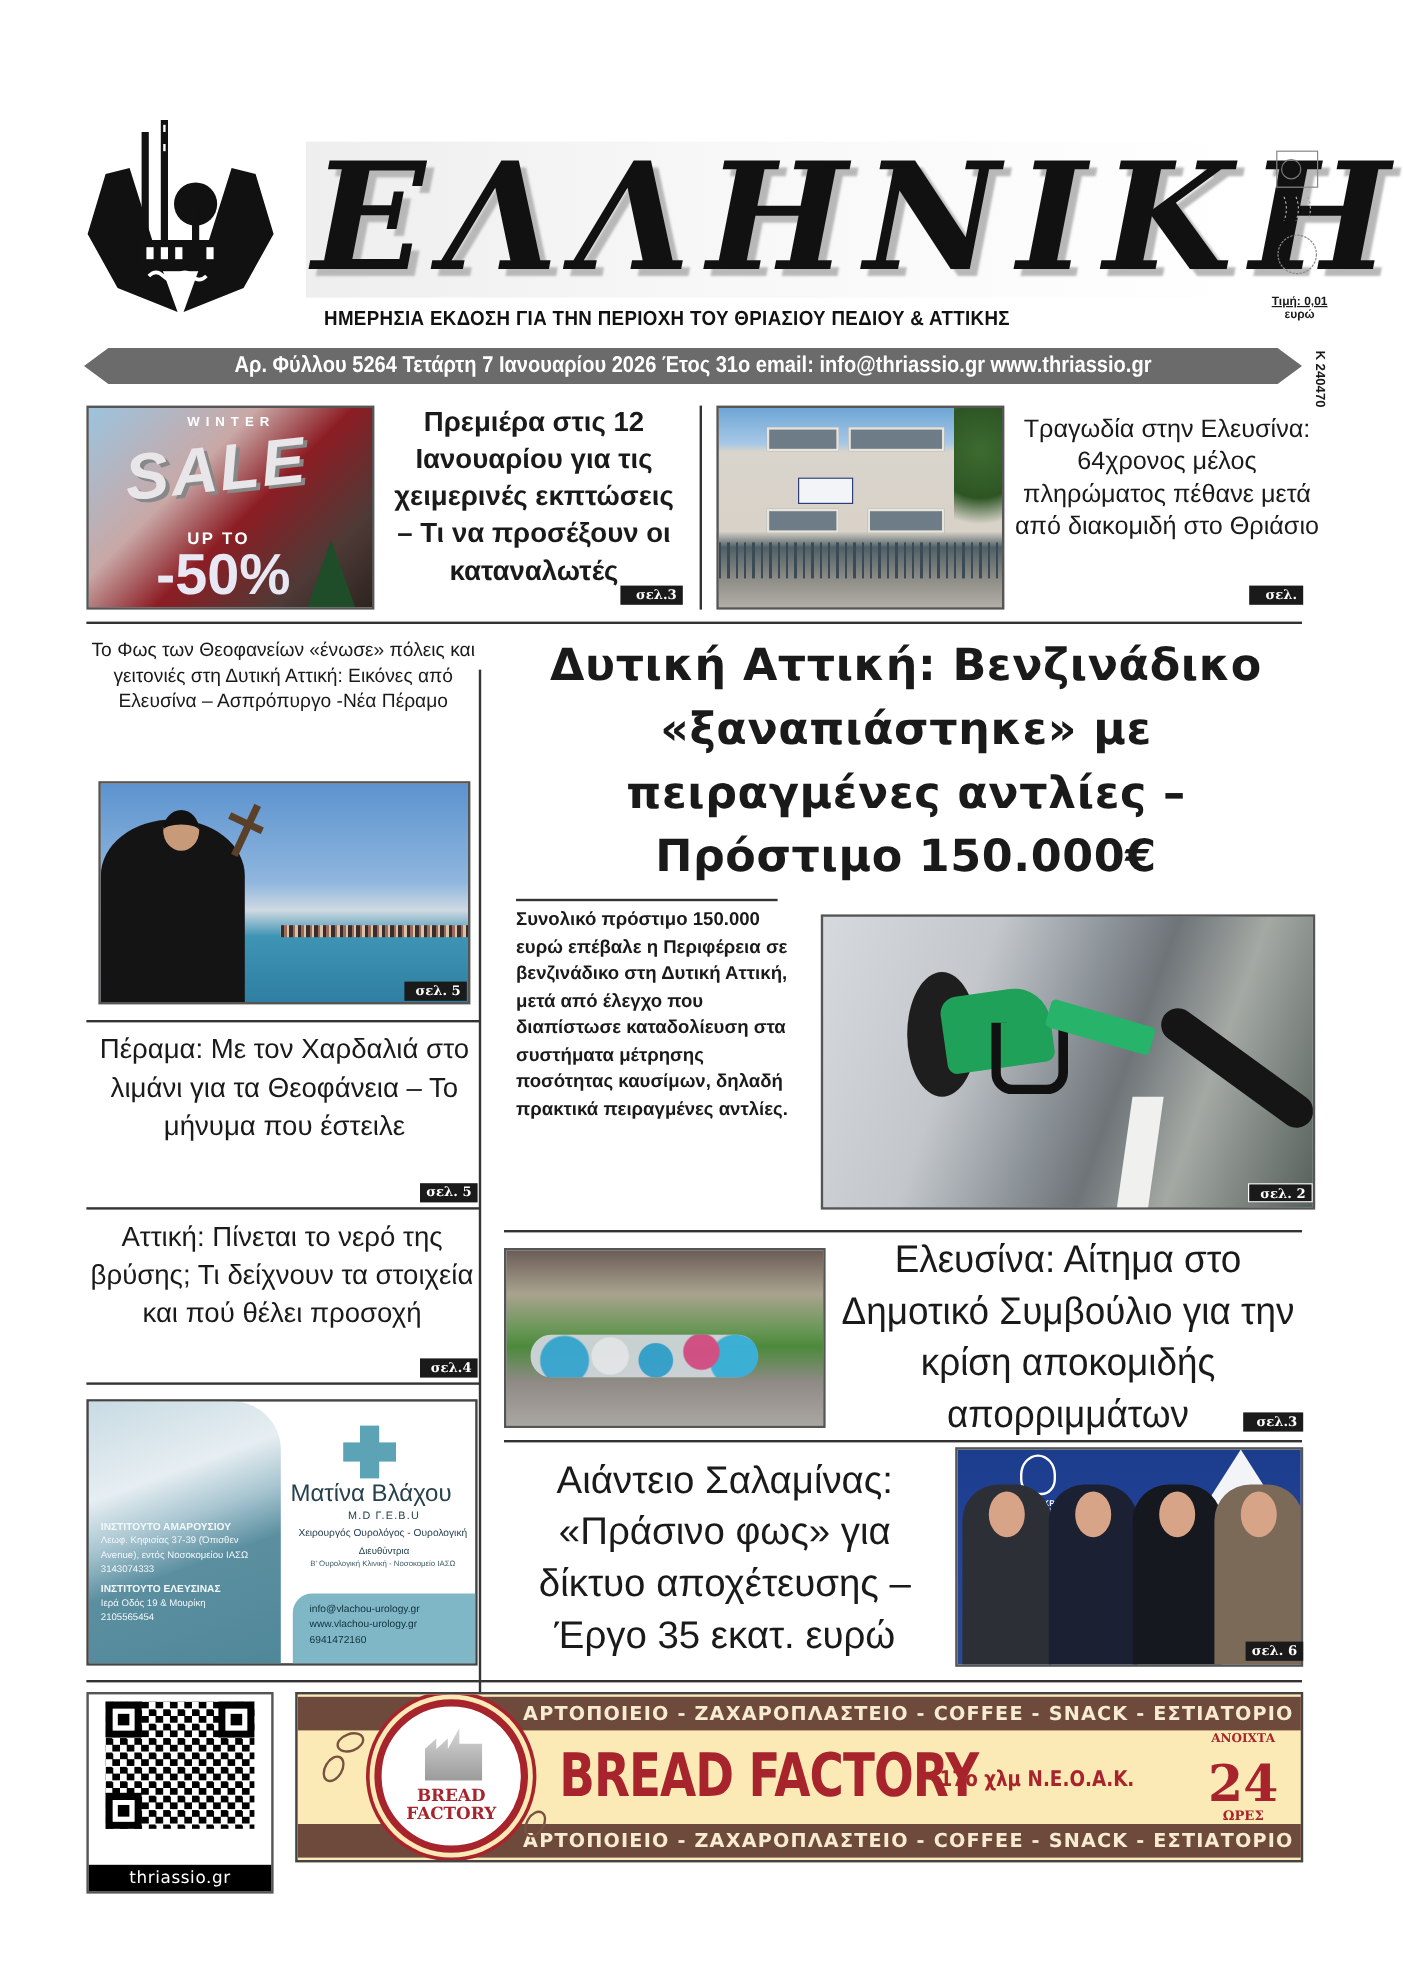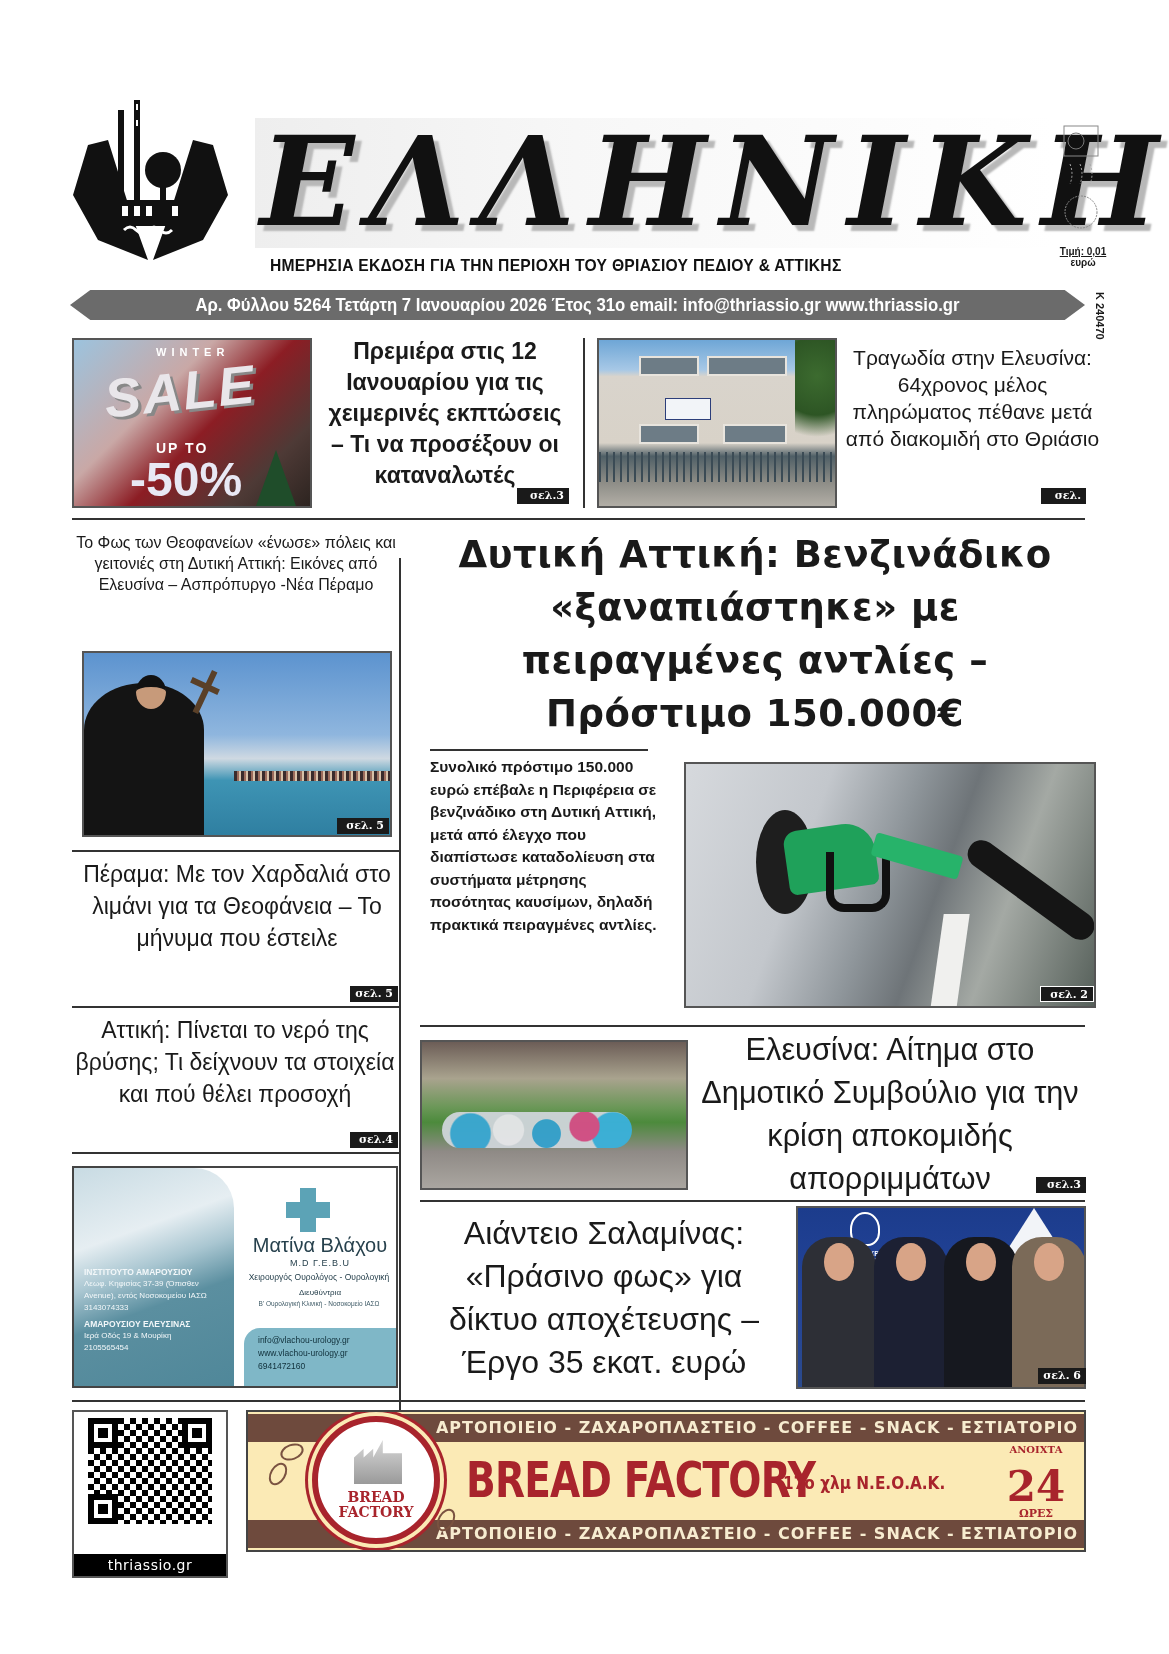--- a/index.html
+++ b/index.html
@@ -69,21 +69,21 @@
   .h-water { left: 72px; top: 1014px; width: 326px; font-size: 23px; line-height: 32px; font-weight: normal; }
   .tag-water { left: 350px; top: 1132px; width: 48px; }
   .hline-l3 { left: 72px; top: 1152px; width: 328px; }
 
   
   .ad-doc { left: 72px; top: 1166px; width: 326px; height: 222px; border: 2px solid #444; background: #ffffff; overflow: hidden; }
   .ad-doc-bg { position:absolute; left:0; top:0; width: 160px; height: 222px; background: linear-gradient(160deg,#c8dbe3 0%,#e6eef2 30%,#a9c6d1 45%,#5b8fa0 60%,#4f8799 100%); border-radius: 0 40px 0 0; }
   .ad-doc-br { position:absolute; left: 170px; top: 160px; width: 156px; height: 62px; background:#7fb7c7; border-radius: 16px 0 0 0; }
   .doc-cross-v { position:absolute; left: 226px; top: 20px; width: 16px; height: 44px; background:#5ca3b6; }
   .doc-cross-h { position:absolute; left: 212px; top: 34px; width: 44px; height: 16px; background:#5ca3b6; }
-  .doc-name { position:absolute; left: 168px; top: 66px; width: 156px; text-align:center; font-size: 20px; color:#27414d; }
+  .doc-name { position:absolute; left: 168px; top: 66px; width: 156px; font-size: 20px; color:#27414d; }
   .doc-creds { position:absolute; left: 168px; top: 90px; width: 156px; text-align:center; font-size: 9px; color:#27414d; letter-spacing: 1px; }
   .doc-role { position:absolute; left: 164px; top: 104px; width: 162px; text-align:center; font-size: 8.5px; color:#27414d; }
   .doc-dir { position:absolute; left: 168px; top: 120px; width: 156px; text-align:center; font-size: 8px; color:#27414d; }
   .doc-dir2 { position:absolute; left: 164px; top: 132px; width: 162px; text-align:center; font-size: 6.5px; color:#3e5a66; }
   .doc-left { position:absolute; left: 10px; top: 94px; width: 145px; color:#f2f7f9; font-size: 8px; line-height: 12px; }
   .doc-left .lbl { font-weight: bold; font-size: 8.5px; margin-top: 4px; }
   .doc-contacts { position:absolute; left: 184px; top: 166px; width: 140px; color:#10303b; font-size: 8.5px; line-height: 13px; }
 
   
   .h-lead { left: 420px; top: 528px; width: 670px; font-family: "DejaVu Sans", sans-serif; font-size: 37px; line-height: 53px; letter-spacing: 0.5px; }
@@ -233,21 +233,21 @@
   <div class="doc-cross-h"></div>
   <div class="doc-name">Ματίνα Βλάχου</div>
   <div class="doc-creds">M.D Γ.E.B.U</div>
   <div class="doc-role">Χειρουργός Ουρολόγος - Ουρολογική</div>
   <div class="doc-dir">Διευθύντρια</div>
   <div class="doc-dir2">Β' Ουρολογική Κλινική - Νοσοκομείο ΙΑΣΩ</div>
   <div class="doc-left">
     <div class="lbl">ΙΝΣΤΙΤΟΥΤΟ ΑΜΑΡΟΥΣΙΟΥ</div>
     <div>Λεωφ. Κηφισίας 37-39 (Όπισθεν Avenue), εντός Νοσοκομείου ΙΑΣΩ</div>
     <div>3143074333</div>
-    <div class="lbl">ΑΜΑΡΟΥΣΙΟΥ ΕΛΕΥΣΙΝΑΣ</div>
+    <div class="lbl">ΙΝΣΤΙΤΟΥΤΟ ΕΛΕΥΣΙΝΑΣ</div>
     <div>Ιερά Οδός 19 &amp; Μουρίκη</div>
     <div>2105565454</div>
   </div>
   <div class="doc-contacts">
     <div>info@vlachou-urology.gr</div>
     <div>www.vlachou-urology.gr</div>
     <div>6941472160</div>
   </div>
 </div>
 

